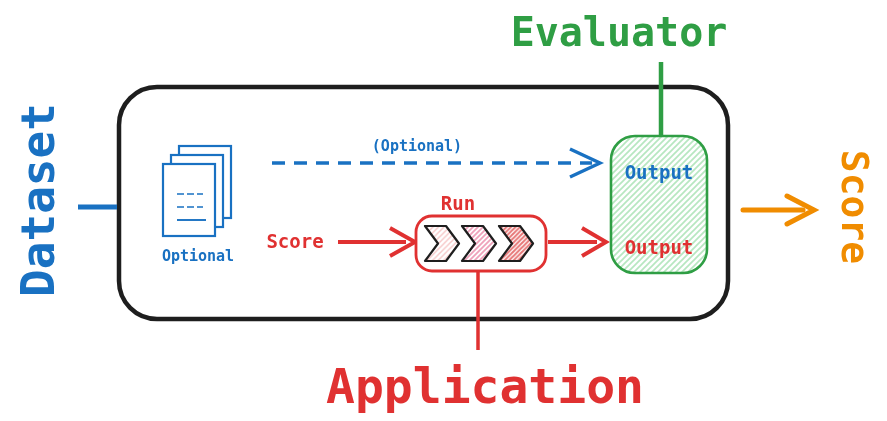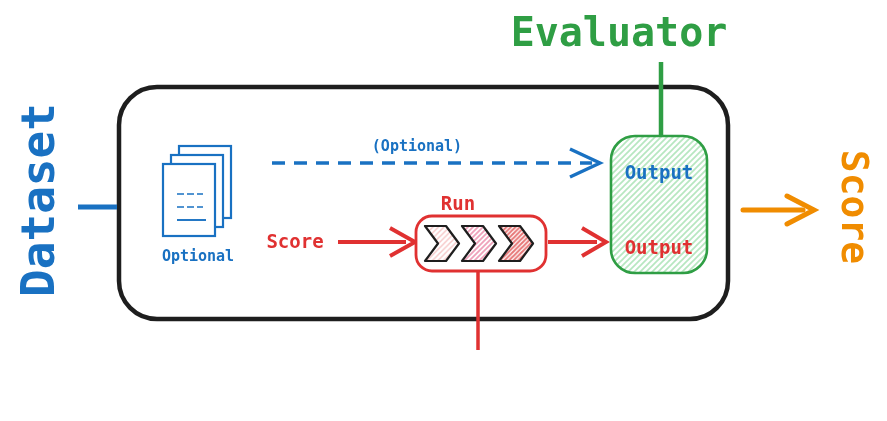--- a/index.html
+++ b/index.html
@@ -102,20 +102,21 @@
       <polyline points="787,196 814,210 787,224"></polyline>
     </g>
   </svg>
 
   <div class="label rot-ccw c-blue fs-side" style="left:38px; top:200px;">Dataset</div>
 
   <div class="label c-green fs-big" style="left:619px; top:32px;">Evaluator</div>
 
   <div class="label rot-cw c-orange fs-score" style="left:855px; top:207px;">Score</div>
 
+  <div class="label c-red fs-app" style="left:485px; top:386px;">Application</div>
 
   <div class="label c-blue fs-mid" style="left:198px; top:256px;">Optional</div>
 
   <div class="label c-red fs-small" style="left:295px; top:241px;">Score</div>
 
   <div class="label c-red fs-small" style="left:458px; top:203px;">Run</div>
 
   <div class="label c-blue fs-mid" style="left:417px; top:146px;">(Optional)</div>
 
   <div class="label c-blue fs-small" style="left:659px; top:172px;">Output</div>

